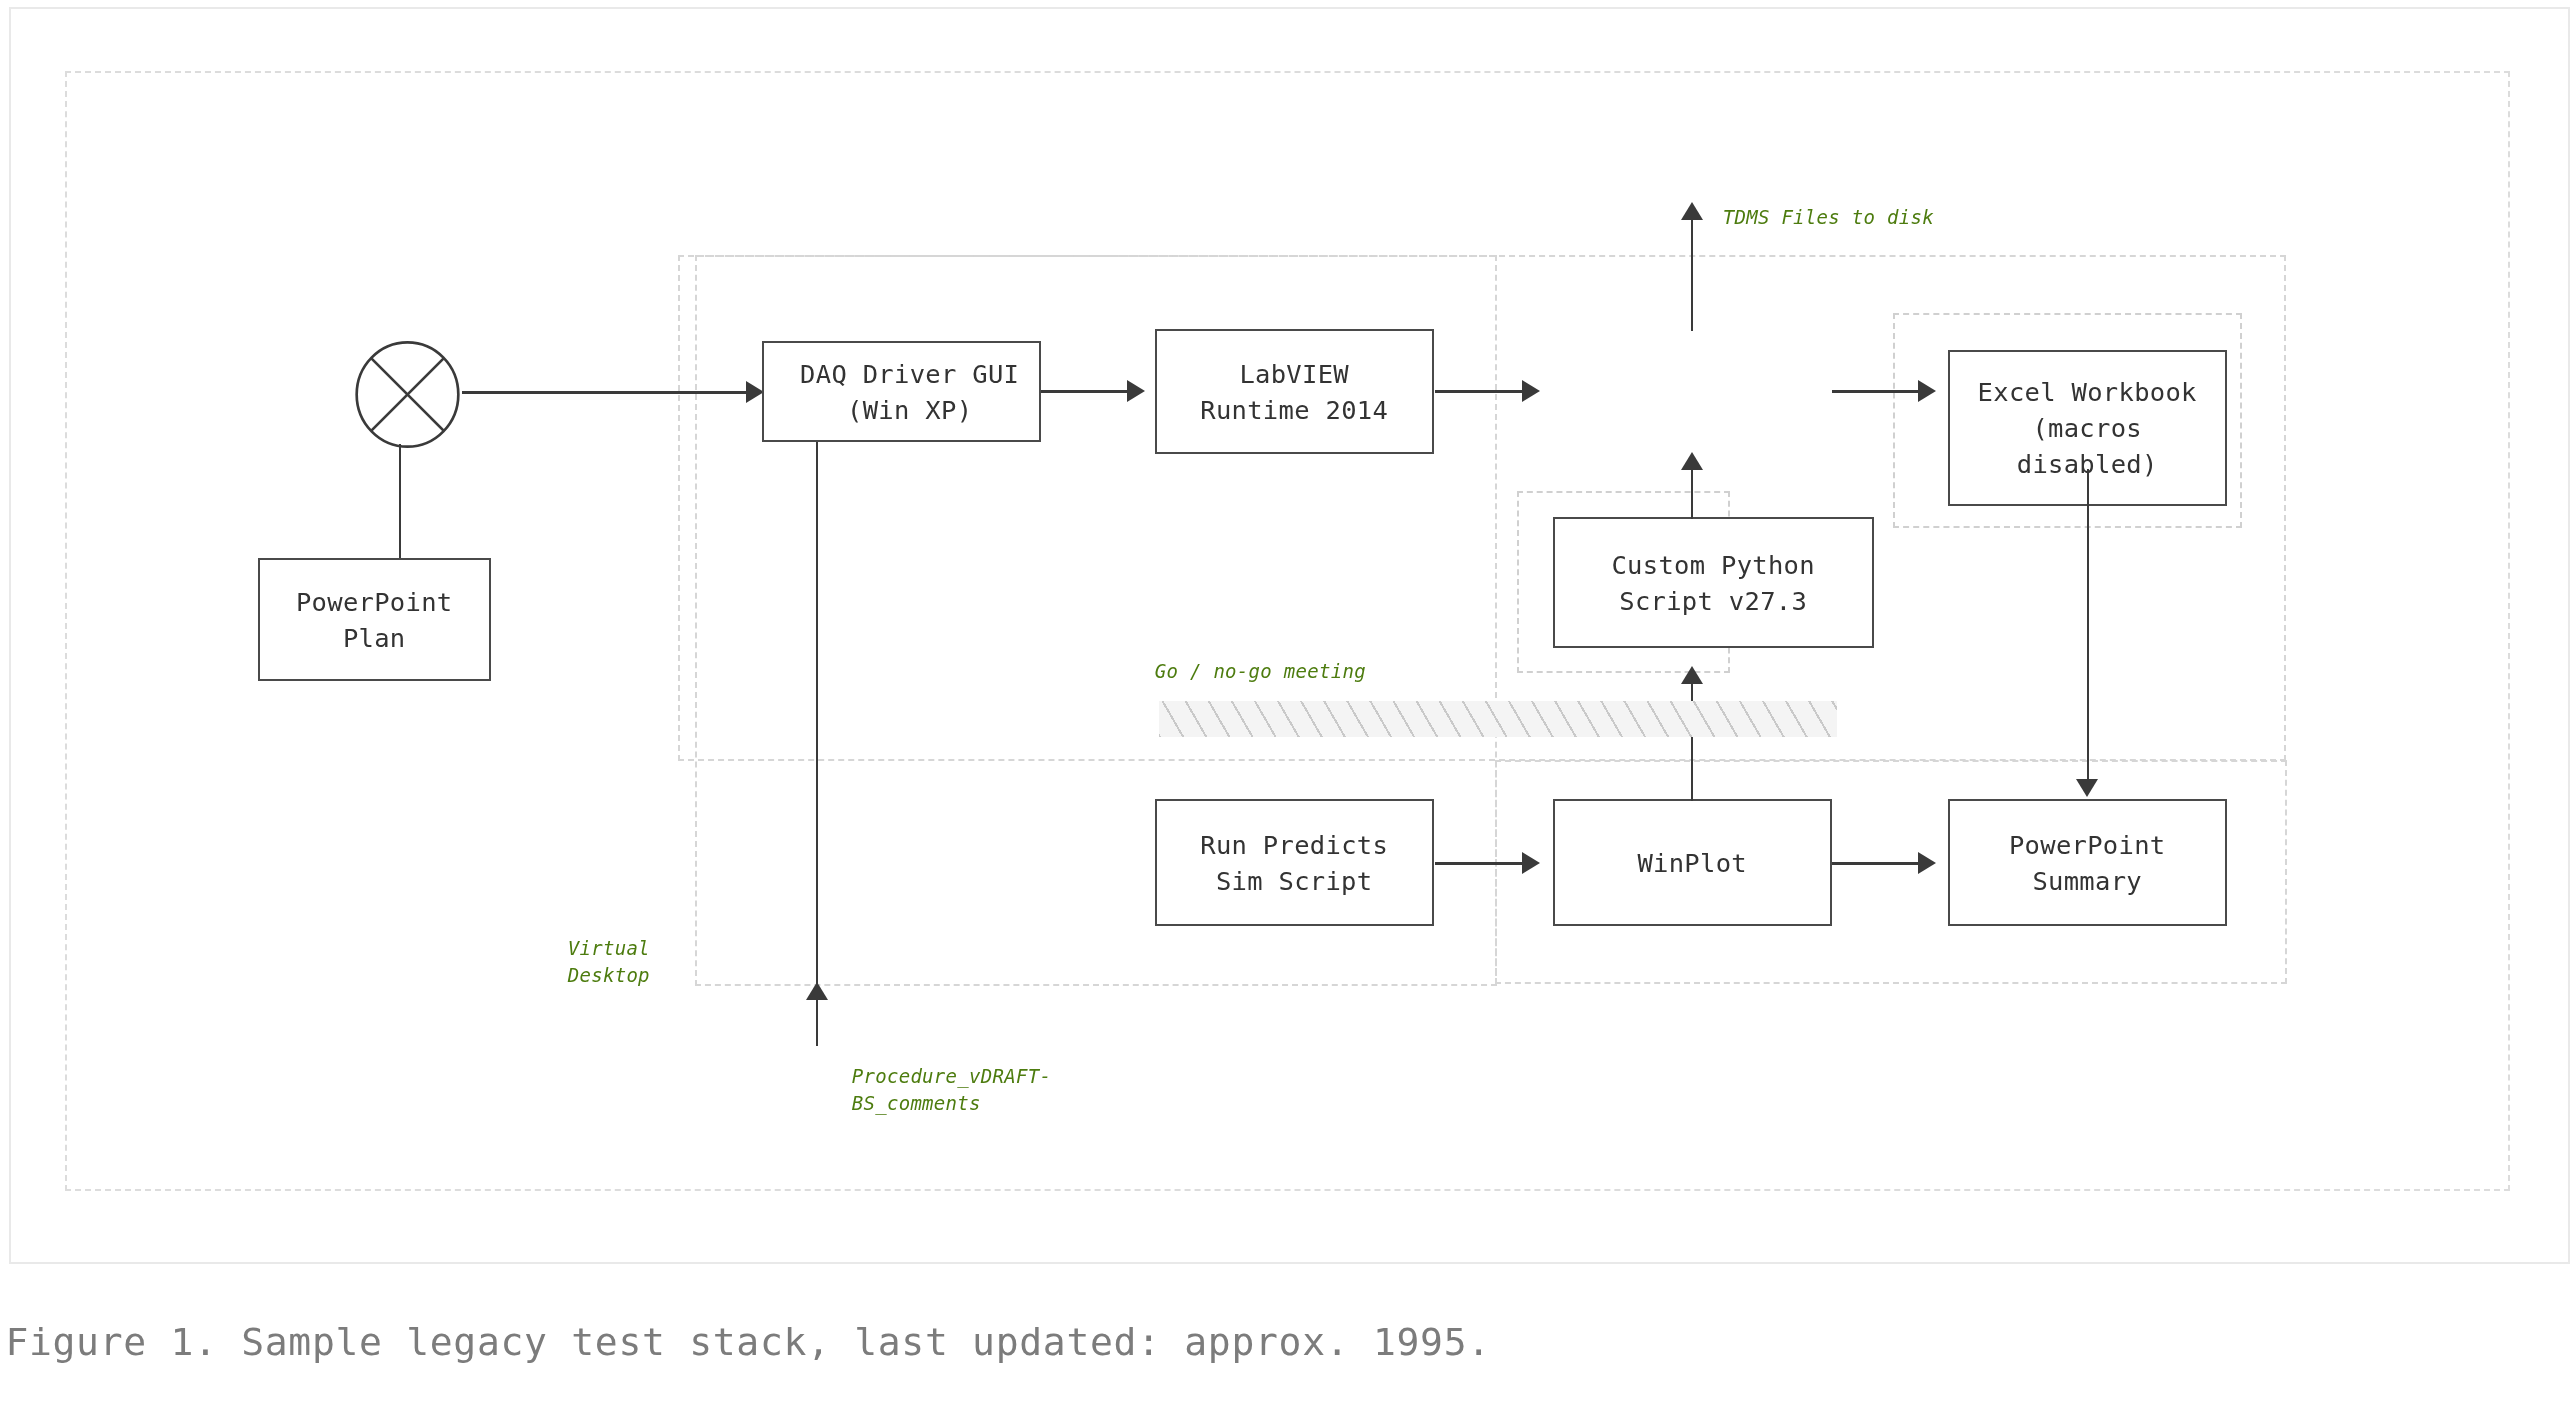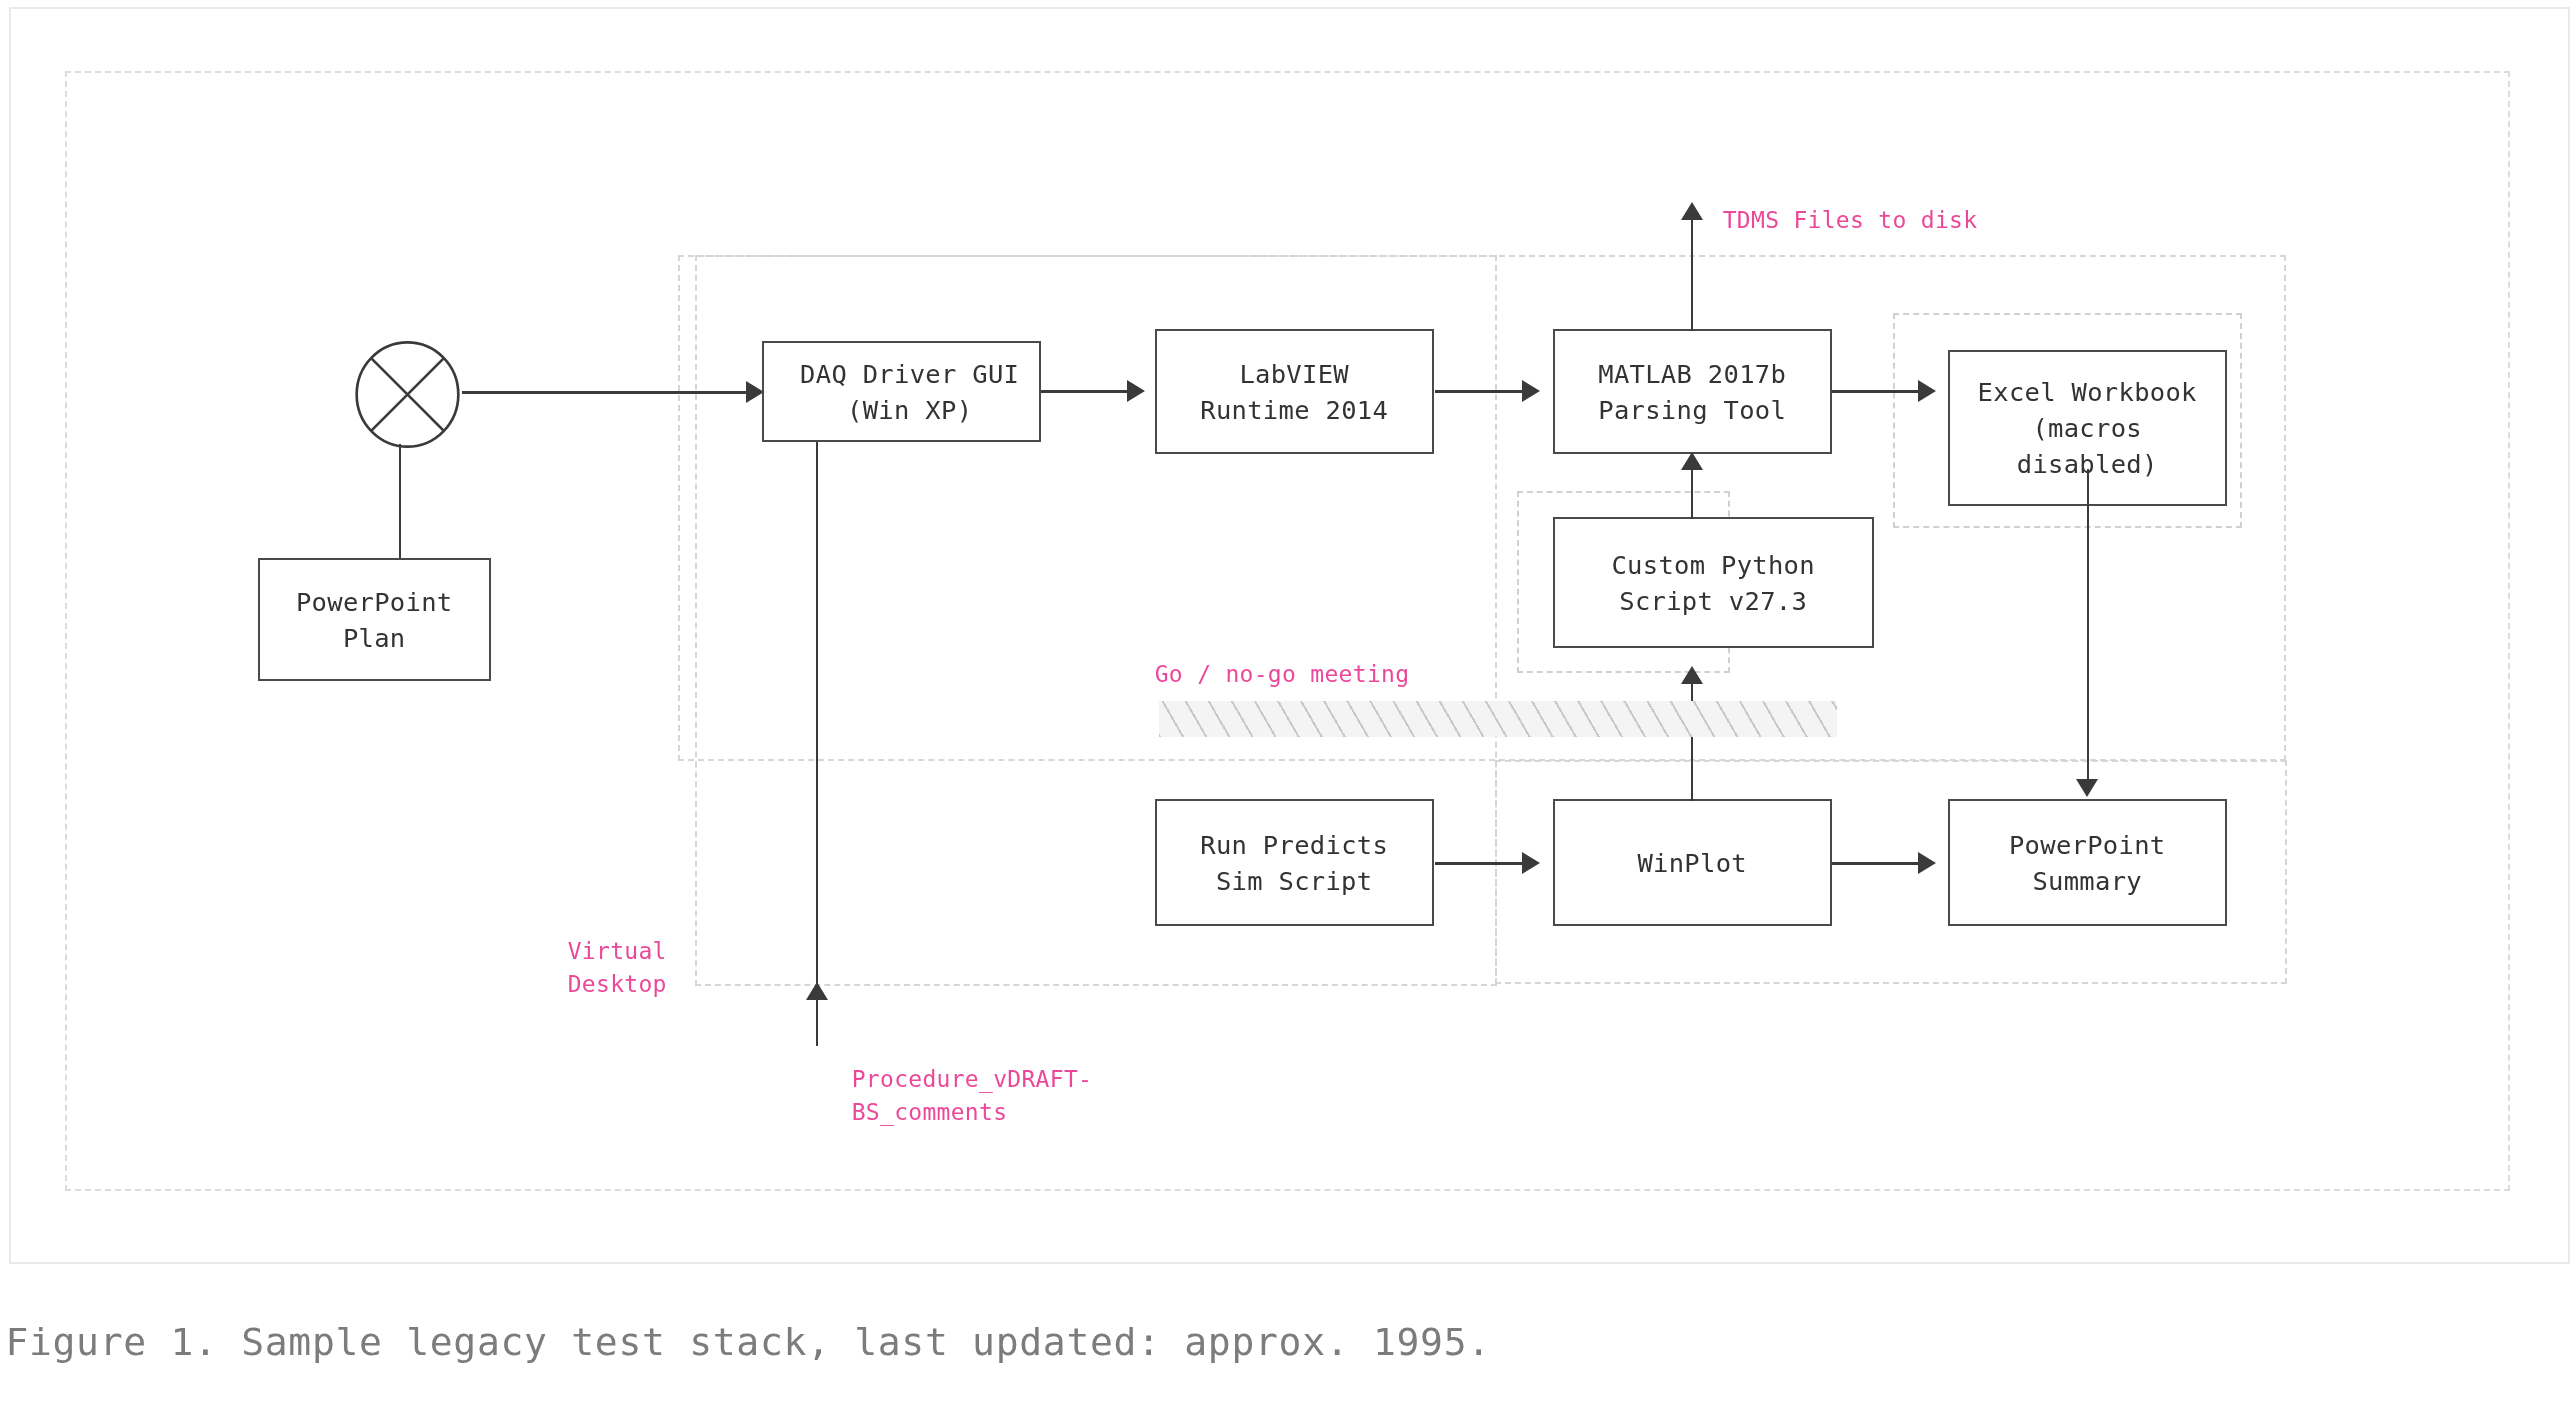--- a/index.html
+++ b/index.html
@@ -82,25 +82,26 @@
   }
   .arrow-head.down {
     border-left: 11.4px solid transparent;
     border-right: 11.4px solid transparent;
     border-top: 18px solid #3a3a3a;
   }
 
   
   .annot {
     position: absolute;
-    color: #ec4899;
-    font-size: 23px;
+    color: #4d7c0f;
+    font-size: 19px;
     line-height: 1.42;
     white-space: pre;
     letter-spacing: 0.3px;
+    font-style: italic;
   }
 
   
   #meeting-bar {
     position: absolute;
     left: 1148px; top: 692px;
     width: 678px; height: 36px;
     background-color: #f4f4f4;
     background-image: repeating-linear-gradient(
         60deg,
@@ -152,22 +153,20 @@
 
     <div class="node" style="left:247px; top:549px; width:233px; height:123px;">PowerPoint
 Plan</div>
 
     <div class="node" style="left:751px; top:332px; width:279px; height:101px;padding-left:17px;">DAQ Driver GUI
 (Win XP)</div>
 
     <div class="node" style="left:1144px; top:320px; width:279px; height:125px;">LabVIEW
 Runtime 2014</div>
 
-    <div class="node" style="left:1542px; top:320px; width:279px; height:125px;">MATLAB 2017b
-Parsing Tool</div>
 
     <div class="node" style="left:1937px; top:304px; width:279px; height:156px;margin-top:37px;">Excel Workbook
 (macros
 disabled)</div>
 
     <div class="node" style="left:1542px; top:508px; width:321px; height:131px;">Custom Python
 Script v27.3</div>
 
     <div class="node" style="left:1542px; top:790px; width:279px; height:127px;">WinPlot</div>
 

